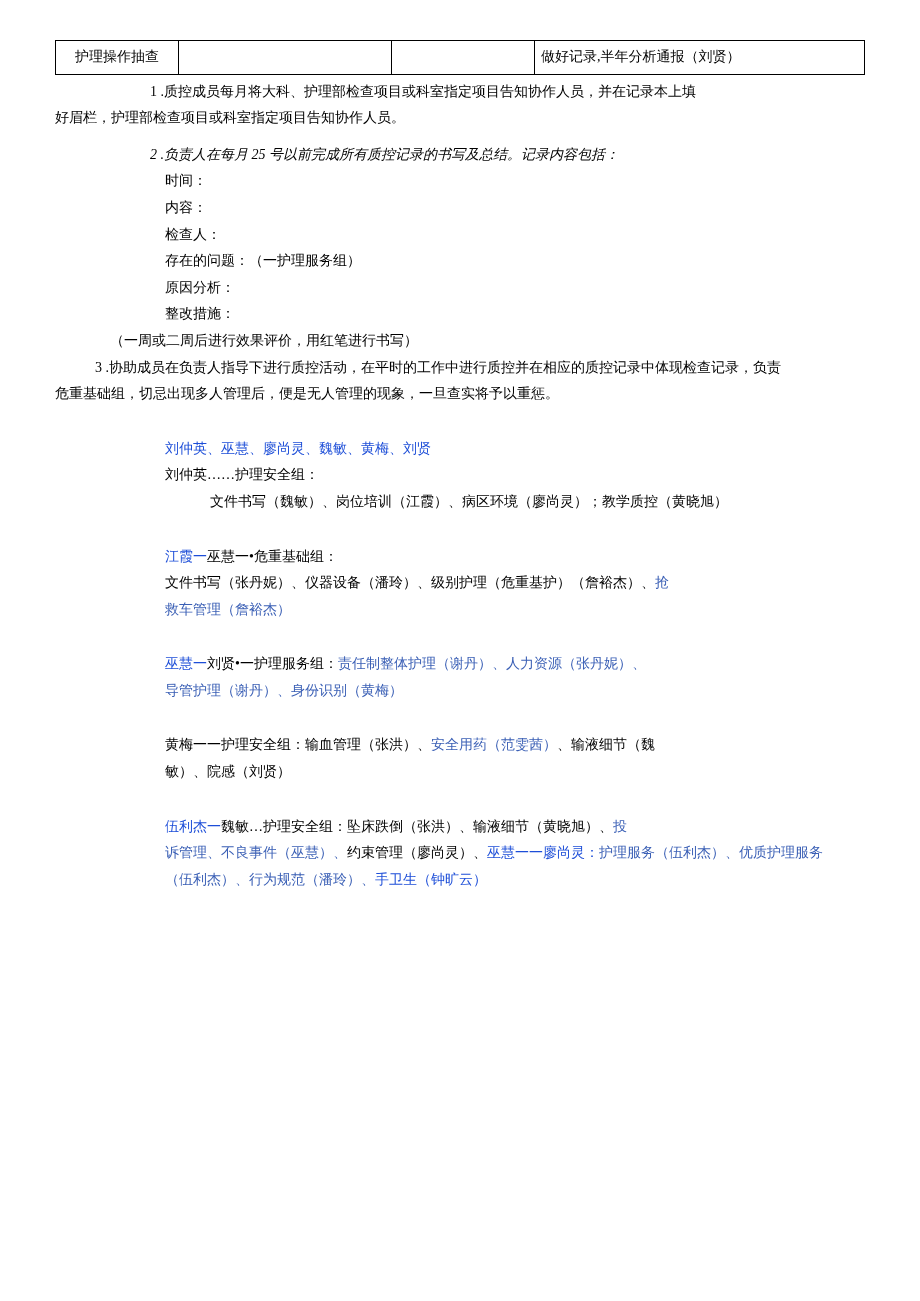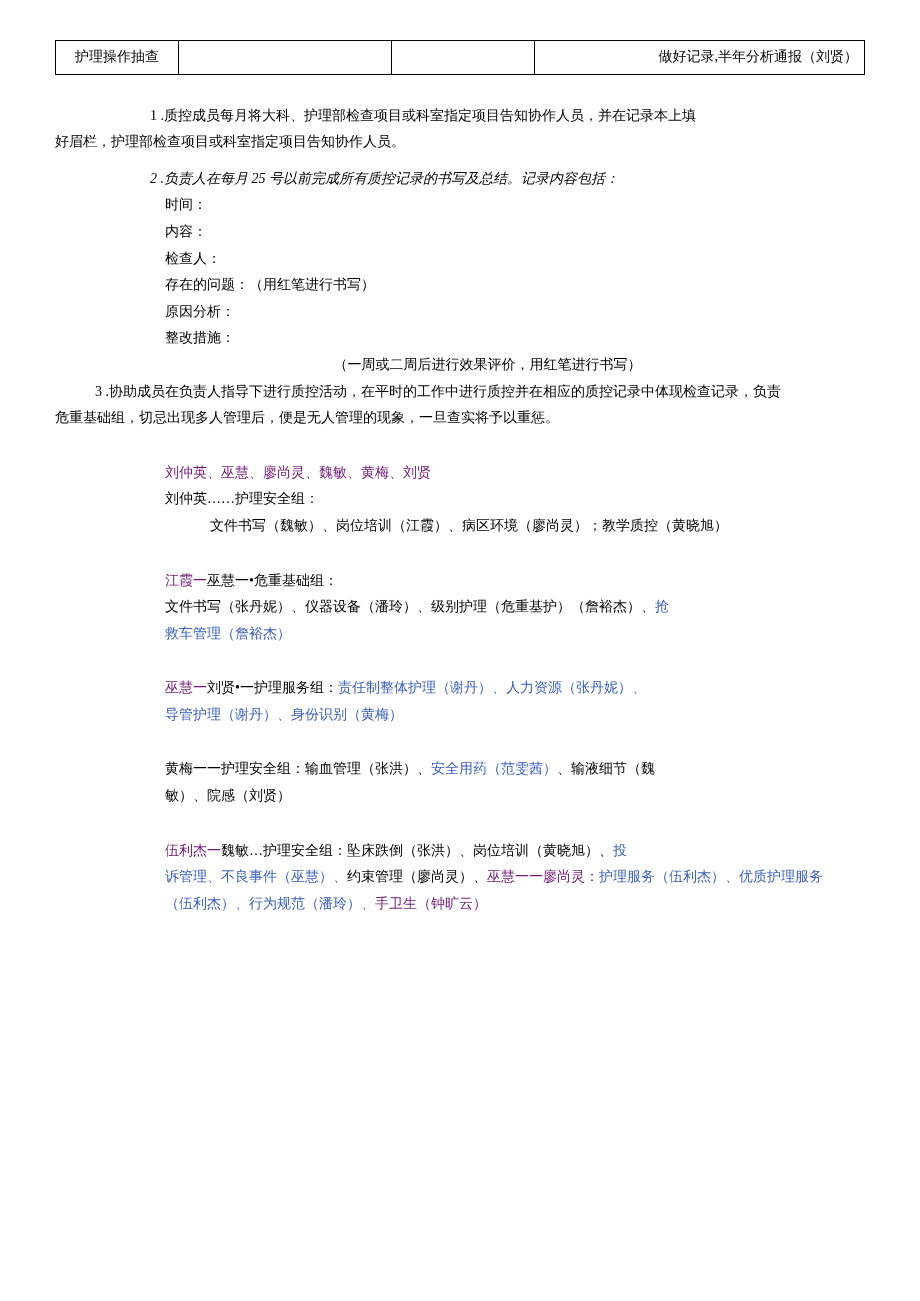--- a/index.html
+++ b/index.html
@@ -8,38 +8,37 @@
       line-height: 1.9;
       color: #000;
       margin: 0;
       padding: 40px 55px;
       width: 810px;
       background: #fff;
     }
     table {
       border-collapse: collapse;
       width: 100%;
-      margin-bottom: 28px;
+      margin-bottom: 4px;
     }
     td {
       border: 1px solid #000;
       padding: 3px 6px;
       font-size: 14px;
       vertical-align: middle;
       height: 22px;
-      text-align: right;
     }
     td.c1 { width: 110px; text-align: center; }
     td.c2 { width: 200px; }
     td.c3 { width: 130px; }
     td.c4 { }
     .indent-2 { padding-left: 110px; }
-    .indent-0 { padding-left: 55px; text-align: center; }
+    .indent-0 { padding-left: 55px; }
     .indent-body { padding-left: 110px; padding-right: 40px; }
-    .red { color: #701a75; }
+    .red { color: #1d4ed8; }
     .blue { color: #3a5fb5; }
     .para { margin: 0; }
     p { margin: 0; }
     .block { margin-top: 28px; }
   </style>
 </head>
 <body>
 
 <table>
   <tbody>
@@ -53,21 +52,21 @@
   </table>
 
 <p class="para" style="padding-left:95px;">1  .质控成员每月将大科、护理部检查项目或科室指定项目告知协作人员，并在记录本上填</p>
 <p class="para">好眉栏，护理部检查项目或科室指定项目告知协作人员。</p>
 
 <p class="para" style="padding-left:95px; margin-top:10px;font-style:italic;">2  .负责人在每月 25 号以前完成所有质控记录的书写及总结。记录内容包括：</p>
 
 <p class="para indent-2">时间：</p>
 <p class="para indent-2">内容：</p>
 <p class="para indent-2">检查人：</p>
-<p class="para indent-2">存在的问题：（用红笔进行书写）</p>
+<p class="para indent-2">存在的问题：（一护理服务组）</p>
 <p class="para indent-2">原因分析：</p>
 <p class="para indent-2"> 整改措施：</p>
 
 <p class="para indent-0">（一周或二周后进行效果评价，用红笔进行书写）</p>
 
 <p class="para" style="padding-left:40px; text-indent:0;">3  .协助成员在负责人指导下进行质控活动，在平时的工作中进行质控并在相应的质控记录中体现检查记录，负责</p>
 <p class="para">危重基础组，切忌出现多人管理后，便是无人管理的现象，一旦查实将予以重惩。</p>
 
 <div class="block indent-body">
   <span class="red">刘仲英、巫慧、廖尚灵、魏敏、黄梅、刘贤</span>
@@ -87,20 +86,20 @@
   <span class="red">巫慧一</span><span>刘贤•一护理服务组：</span><span class="blue">责任制整体护理（谢丹）、人力资源（张丹妮）、</span>
 </div>
 <p class="para indent-body blue">导管护理（谢丹）、身份识别（黄梅）</p>
 
 <div class="block indent-body">
   <span>黄梅一一护理安全组：输血管理（张洪）、</span><span class="blue">安全用药（范雯茜）</span><span>、输液细节（魏</span>
 </div>
 <p class="para indent-body">敏）、院感（刘贤）</p>
 
 <div class="block indent-body">
-  <span class="red">伍利杰一</span><span>魏敏…护理安全组：坠床跌倒（张洪）、岗位培训（黄晓旭）、</span><span class="blue">投</span>
+  <span class="red">伍利杰一</span><span>魏敏…护理安全组：坠床跌倒（张洪）、输液细节（黄晓旭）、</span><span class="blue">投</span>
 </div>
 <p class="para indent-body">
   <span class="blue">诉管理、不良事件（巫慧）、</span><span>约束管理（廖尚灵）、</span><span class="red">巫慧一一廖尚灵：</span><span class="blue">护理服务（伍利杰）、优质护理服务</span>
 </p>
 <p class="para indent-body">
   <span class="blue">（伍利杰）、行为规范（潘玲）、</span><span class="red">手卫生（钟旷云）</span>
 </p>
 
 </body></html>

